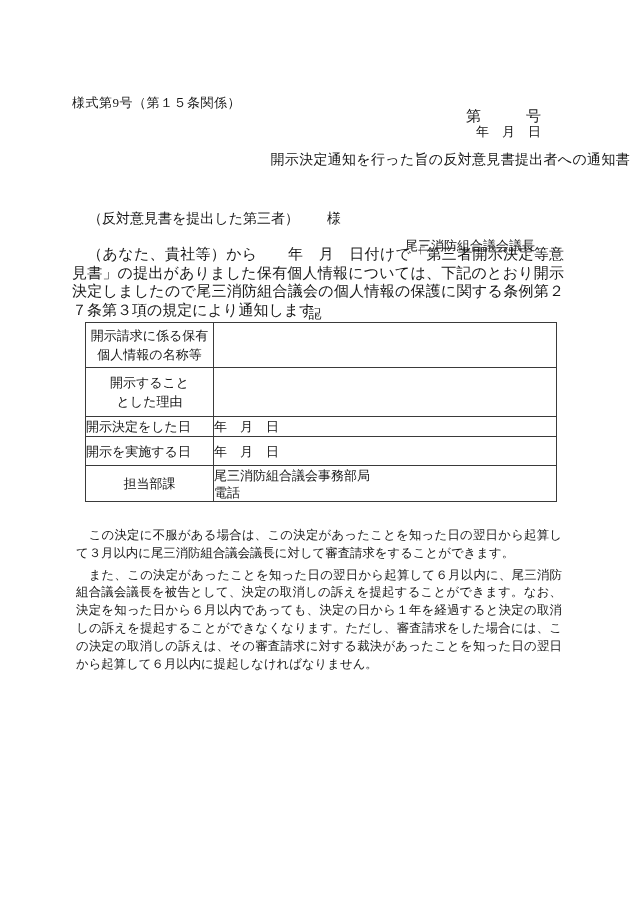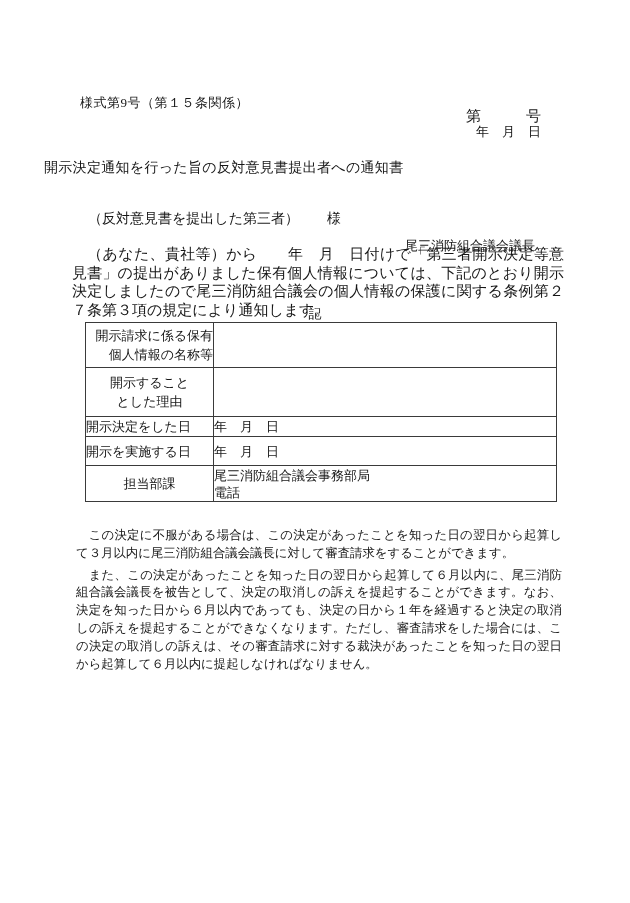--- a/index.html
+++ b/index.html
@@ -5,29 +5,29 @@
   html,body { margin:0; padding:0; background:#ffffff; }
   .page {
     position:relative;
     width:630px; height:903px;
     background:#ffffff;
     font-family:"Liberation Serif","DejaVu Serif",serif;
     color:#161616;
     overflow:hidden;
   }
   .abs { position:absolute; }
-  .form-number { left:80px; top:94px; font-size:13px; letter-spacing:0.5px; }
+  .form-number { left:72px; top:94px; font-size:13px; letter-spacing:0.5px; }
   .number-line { left:0; right:89px; top:107px; text-align:right; font-size:15px; }
   .date-line   { left:0; right:89px; top:123px; text-align:right; font-size:13px; }
   .doc-title {
     left:0; right:0; top:151px;
-    text-align:left;
+    text-align:right;
     font-size:14px; font-weight:normal;
     letter-spacing:0.3px;
-    margin:8px;
+    margin:0;
     padding-left:36px;
   }
   .addressee { left:88px;  top:178px; font-size:14px;margin-top:32px; }
   .sender    { left:405px; top:218px; font-size:13px;margin-top:19px; }
   .intro {
     left:72px; top:245px; width:492px;
     font-size:15px; line-height:18.5px;
     text-align:justify;
     margin:0;
   }
@@ -45,21 +45,21 @@
     padding:0;
   }
   .col-label { width:128px; }
   .col-value { width:343px; }
   tr.r1 { height:45px; }
   tr.r2 { height:49px; }
   tr.r3 { height:17px; }
   tr.r4 { height:29px; }
   tr.r5 { height:36px; }
   .lbl { white-space:pre-line; line-height:19px; }
-  .lbl-left  { text-align:right; padding-left:5px; }
+  .lbl-left  { text-align:center; padding-left:5px; }
   .lbl-left2 { text-align:left; padding-left:12px; }
   .lbl-center{ text-align:center; }
   .val { white-space:pre-line; padding-left:14px; line-height:17px; }
 
   .notes {
     left:72px; top:523px; width:494px;
     font-size:12.4px; line-height:17.8px;
     text-align:justify;
   }
   .notes p { margin:4px; }

